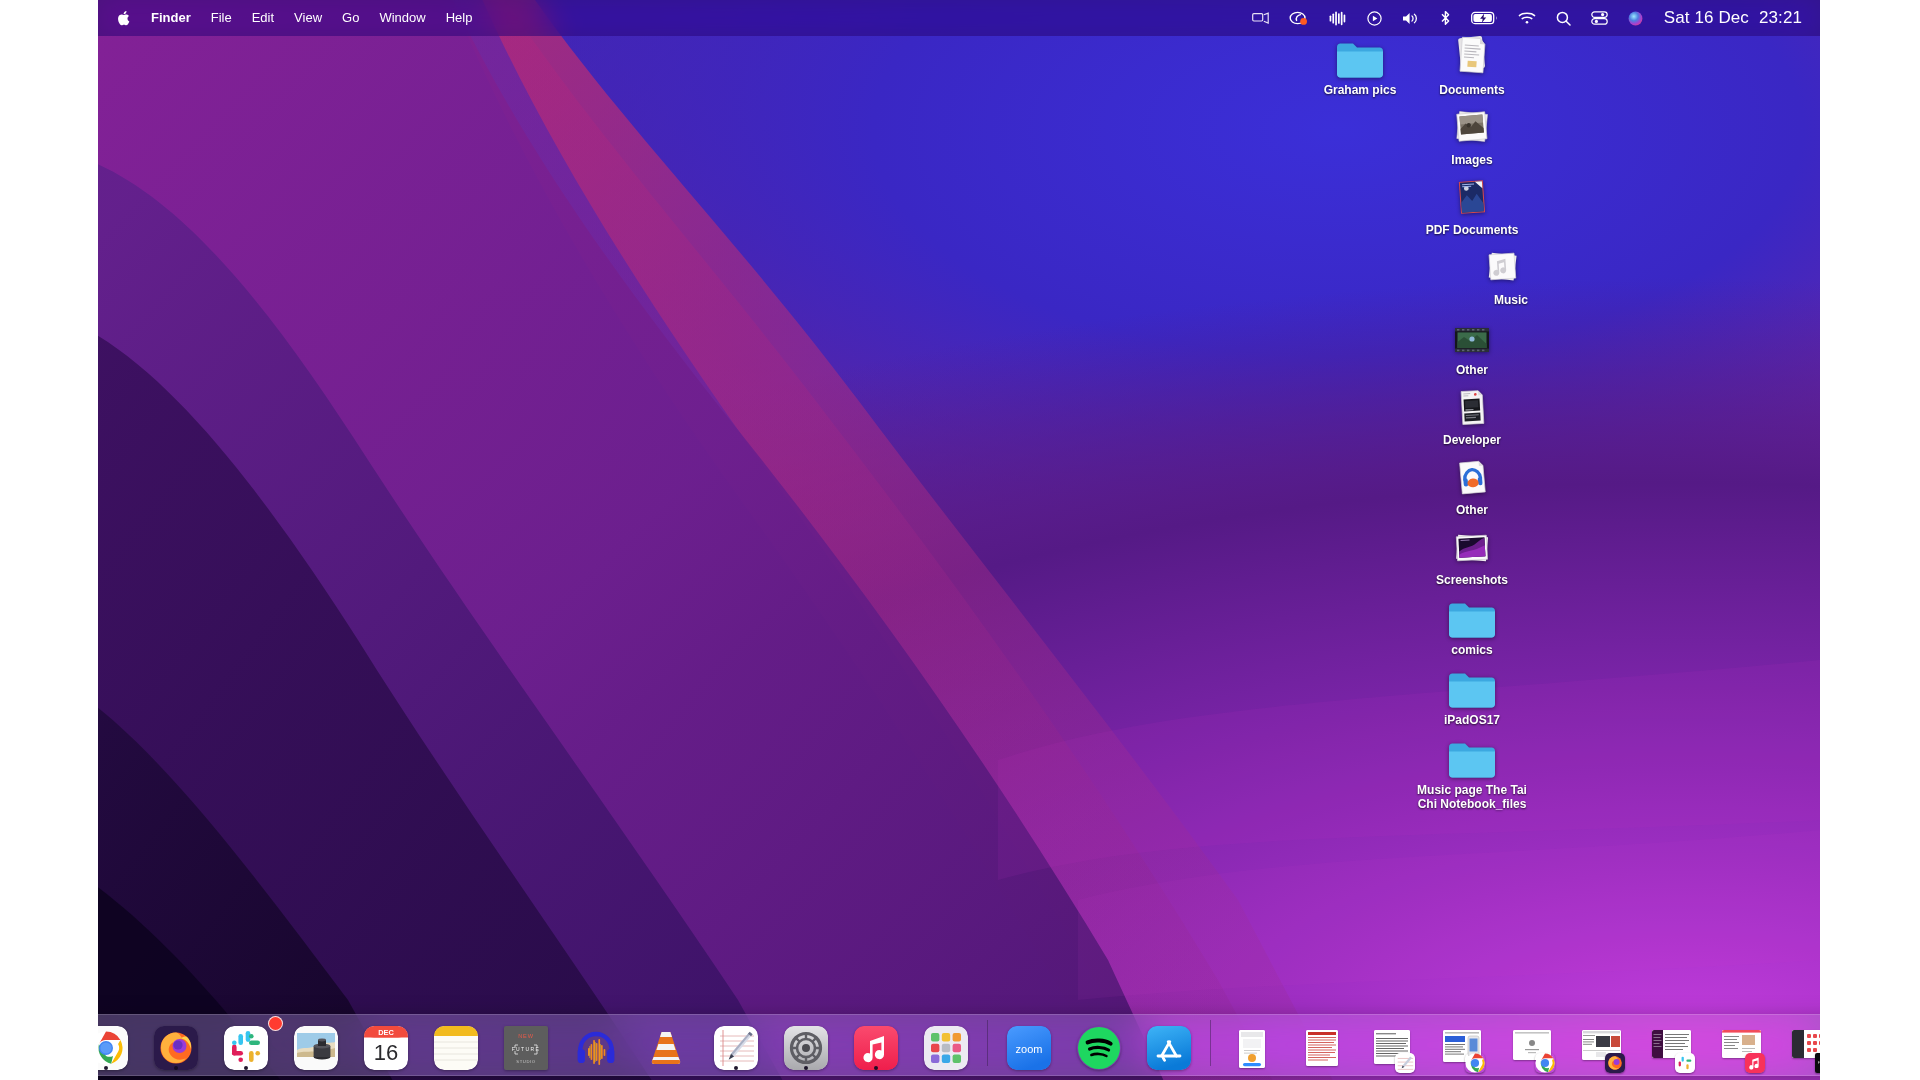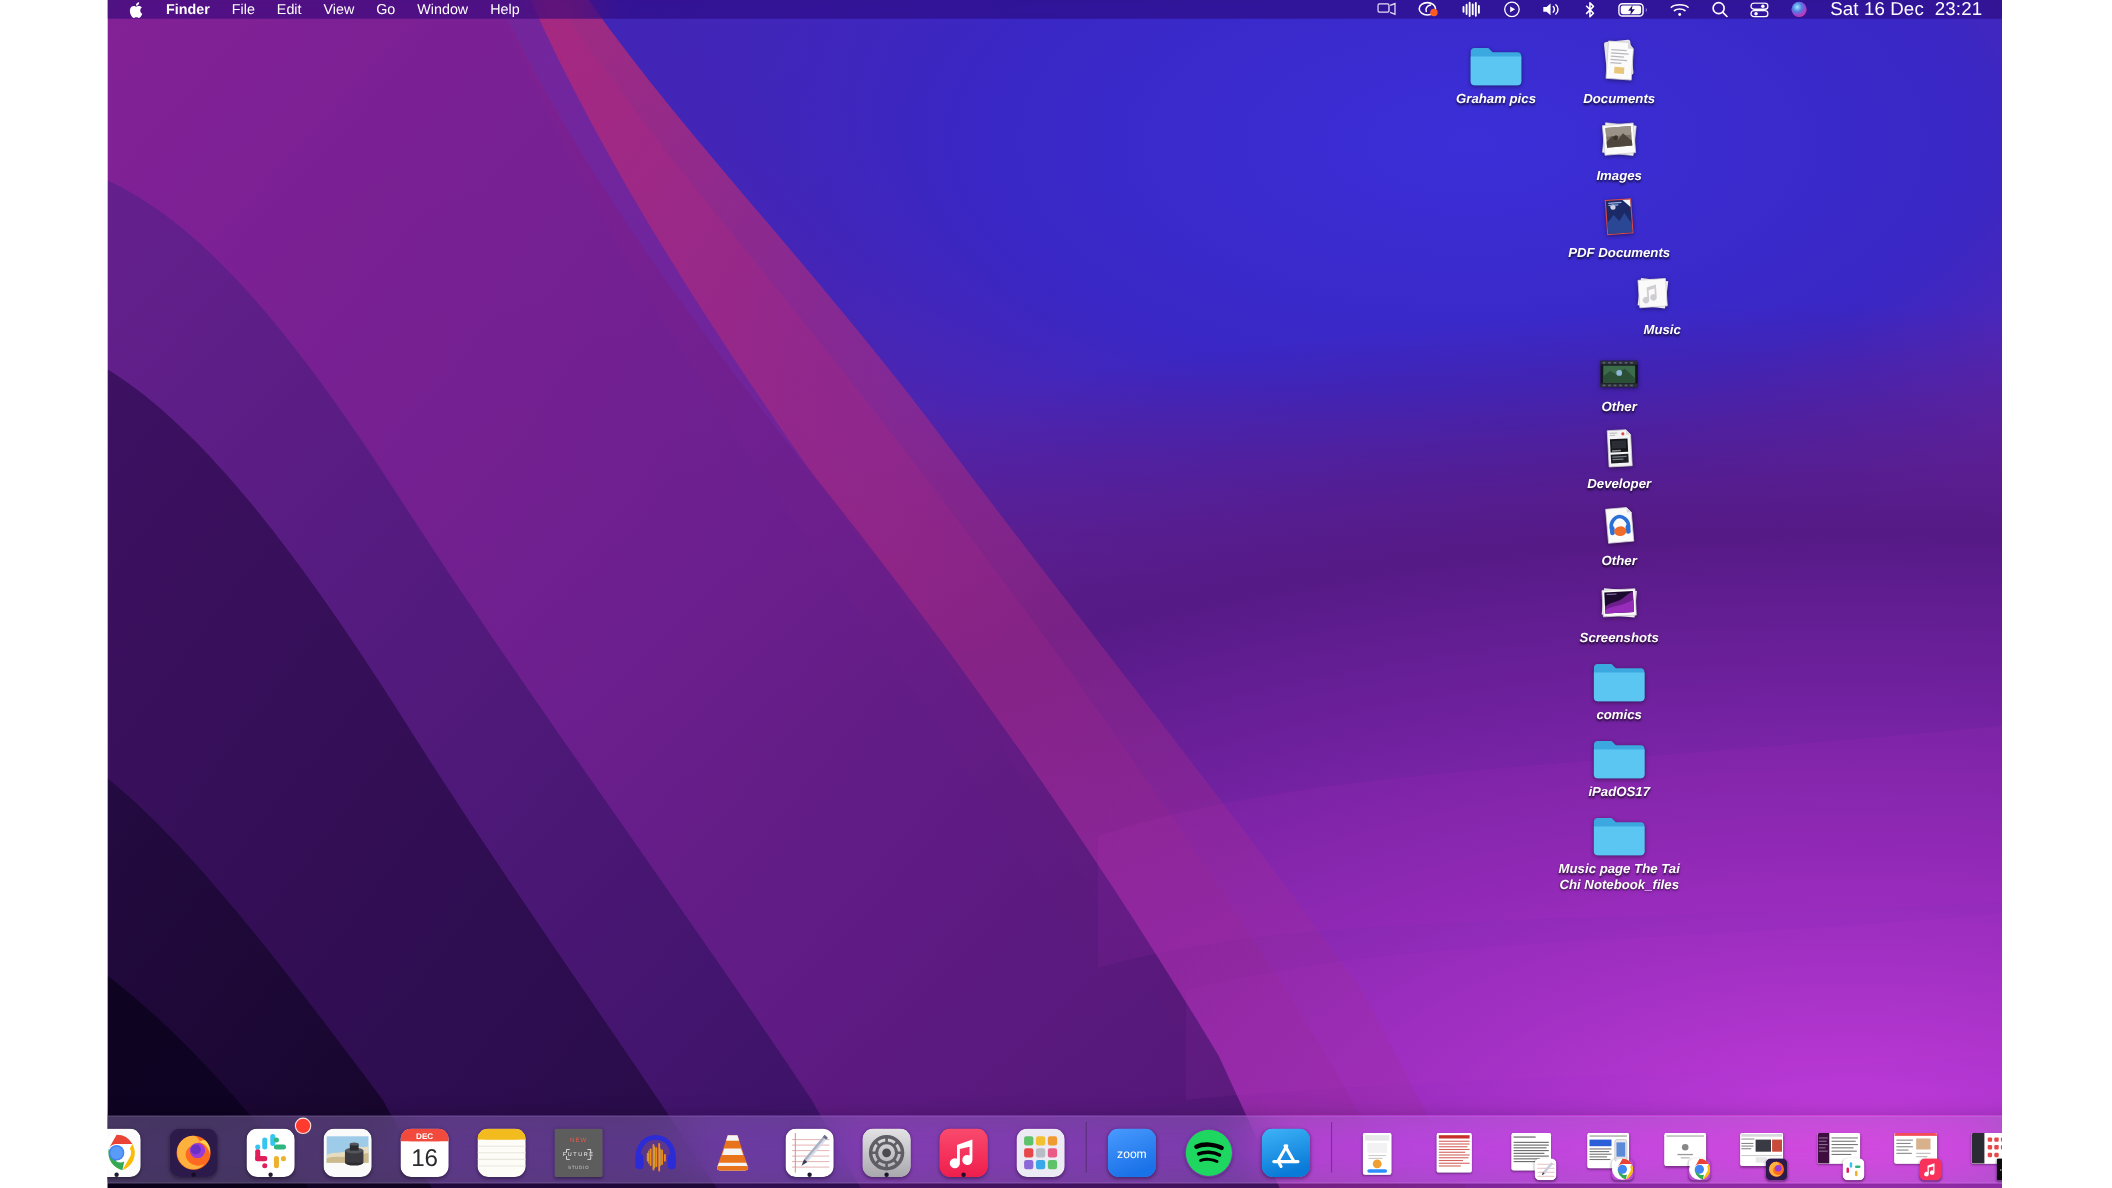--- a/index.html
+++ b/index.html
@@ -17,42 +17,42 @@
     position:absolute; inset:0;
     background:
       radial-gradient(140% 95% at 92% 96%, #c23cdc 0%, #a02fc4 16%, #7b24a8 34%, #551a86 54%, rgba(60,20,120,0) 74%),
       radial-gradient(90% 70% at 72% 12%, #3b2fd8 0%, #3a27c4 30%, rgba(46,26,150,0) 66%),
       linear-gradient(148deg, #3a22b4 0%, #4524ae 14%, #5a2199 30%, #6e2392 45%, #7d2590 58%, #8f2a9c 70%, #a32fb4 84%, #bb39cf 100%);
   }
   .wall svg { position:absolute; inset:0; width:100%; height:100%; display:block; }
 
   
   #menubar {
-    position:absolute; left:0; top:0; width:100%; height:17px;
+    position:absolute; left:0; top:0; width:100%; height:36px;
     background:rgba(42,12,110,0.62);
     backdrop-filter:saturate(150%) blur(14px);
     display:flex; align-items:center; color:#fff; z-index:50;
     font-size:13px;
     gap:32px;
   }
   .mb-left { display:flex; align-items:center; height:100%; padding-left:14px; }
   .mb-item { padding:0 10px; line-height:24px; height:24px; color:#fff; white-space:nowrap; }
   .mb-item.bold { font-weight:bold; }
   .apple { padding:0 11px 0 4px; display:flex; align-items:center; }
   .apple svg { width:14px; height:16px; display:block; }
   .mb-right { margin-left:auto; display:flex; align-items:center; height:100%; padding-right:14px; gap:2px; }
   .mb-icon { height:24px; display:flex; align-items:center; justify-content:center; padding:0 9px; }
   .mb-icon svg { display:block; }
   .clock { padding:0 4px 0 10px; font-size:17px; letter-spacing:0.1px; white-space:nowrap; }
   .clock .t2 { margin-left:10px; }
 
   
   .dicon {
     position:absolute; width:112px; display:flex; flex-direction:column;
-    align-items:center; z-index:10;font-style:italic;
+    align-items:center; z-index:10;
   }
   .dicon .glyph { width:52px; height:52px; position:relative; display:flex; align-items:flex-end; justify-content:center; }
   .dicon .lbl {
     margin-top:3px; font-size:12px; font-weight:bold; color:#fff; text-align:center;
     line-height:14px; text-shadow:0 1px 2px rgba(0,0,0,0.75); max-width:112px;
   }
   .dicon .glyph svg { display:block; filter:drop-shadow(0 1px 2px rgba(0,0,0,.45)); }
 
   
   #dock {

